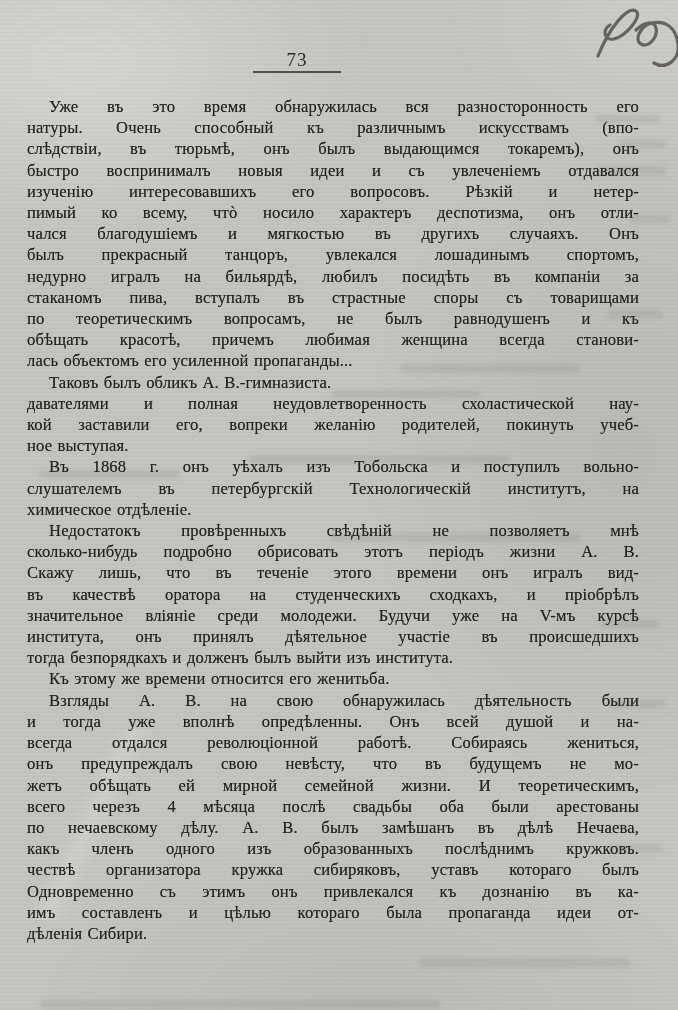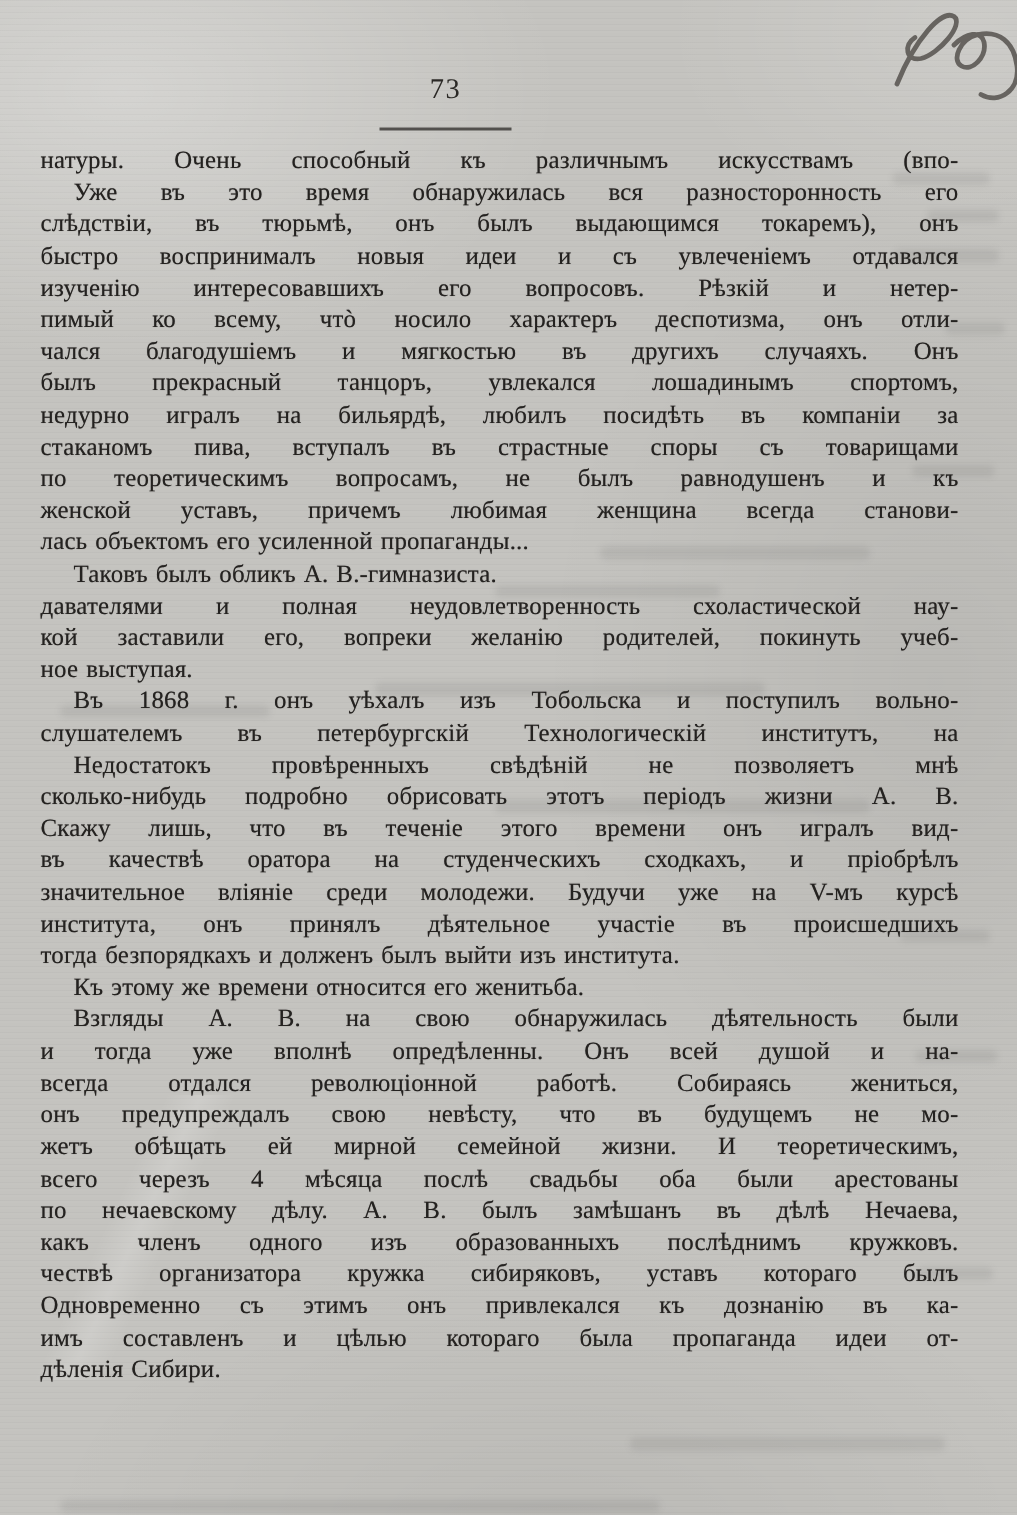--- a/index.html
+++ b/index.html
@@ -53,21 +53,21 @@
     top: 49px;
     left: 0;
     width: 100%;
     height: 34px;
   }
   .page-number-wrap {
     margin-left: 253px;
     width: 88px;
     text-align: center;
     border-bottom: 2px solid rgba(52, 50, 47, 0.8);
-    padding-bottom: 14px;
+    padding-bottom: 0;
   }
   .page-number {
     font-size: 19px;
     letter-spacing: 1px;
     color: #2b2926;
   }
   .scribble {
     position: absolute;
     top: 0;
     right: -8px;
@@ -125,45 +125,46 @@
   </svg>
 
   <div class="header">
     <div class="page-number-wrap">
       <span class="page-number">73</span>
     </div>
   </div>
 
   <div class="body-text" id="body-text">
       <div class="para">
+        <div class="line first">Уже въ это время обнаружилась вся разносторонность его</div>
         <div class="line">натуры. Очень способный къ различнымъ искусствамъ (впо-</div>
-        <div class="line first">Уже въ это время обнаружилась вся разносторонность его</div>
         <div class="line">слѣдствіи, въ тюрьмѣ, онъ былъ выдающимся токаремъ), онъ</div>
         <div class="line">быстро воспринималъ новыя идеи и съ увлеченіемъ отдавался</div>
         <div class="line">изученію интересовавшихъ его вопросовъ. Рѣзкій и нетер-</div>
         <div class="line">пимый ко всему, чтò носило характеръ деспотизма, онъ отли-</div>
         <div class="line">чался благодушіемъ и мягкостью въ другихъ случаяхъ. Онъ</div>
         <div class="line">былъ прекрасный танцоръ, увлекался лошадинымъ спортомъ,</div>
         <div class="line">недурно игралъ на бильярдѣ, любилъ посидѣть въ компаніи за</div>
         <div class="line">стаканомъ пива, вступалъ въ страстные споры съ товарищами</div>
         <div class="line">по теоретическимъ вопросамъ, не былъ равнодушенъ и къ</div>
-        <div class="line">женской уставъ, причемъ любимая женщина всегда станови-</div>
+        <div class="line">обѣщать красотѣ, причемъ любимая женщина всегда станови-</div>
         <div class="line last">лась объектомъ его усиленной пропаганды...</div>
       </div>
       <div class="para">
         <div class="line first last">Таковъ былъ обликъ А. В.-гимназиста.</div>
       </div>
       <div class="para">
         <div class="line">давателями и полная неудовлетворенность схоластической нау-</div>
         <div class="line">кой заставили его, вопреки желанію родителей, покинуть учеб-</div>
         <div class="line last">ное выступая.</div>
       </div>
       <div class="para">
         <div class="line first">Въ 1868 г. онъ уѣхалъ изъ Тобольска и поступилъ вольно-</div>
         <div class="line">слушателемъ въ петербургскій Технологическій институтъ, на</div>
+        <div class="line last">химическое отдѣленіе.</div>
       </div>
       <div class="para">
         <div class="line first">Недостатокъ провѣренныхъ свѣдѣній не позволяетъ мнѣ</div>
         <div class="line">сколько-нибудь подробно обрисовать этотъ періодъ жизни А. В.</div>
         <div class="line">Скажу лишь, что въ теченіе этого времени онъ игралъ вид-</div>
         <div class="line">въ качествѣ оратора на студенческихъ сходкахъ, и пріобрѣлъ</div>
         <div class="line">значительное вліяніе среди молодежи. Будучи уже на V-мъ курсѣ</div>
         <div class="line">института, онъ принялъ дѣятельное участіе въ происшедшихъ</div>
         <div class="line last">тогда безпорядкахъ и долженъ былъ выйти изъ института.</div>
       </div>

